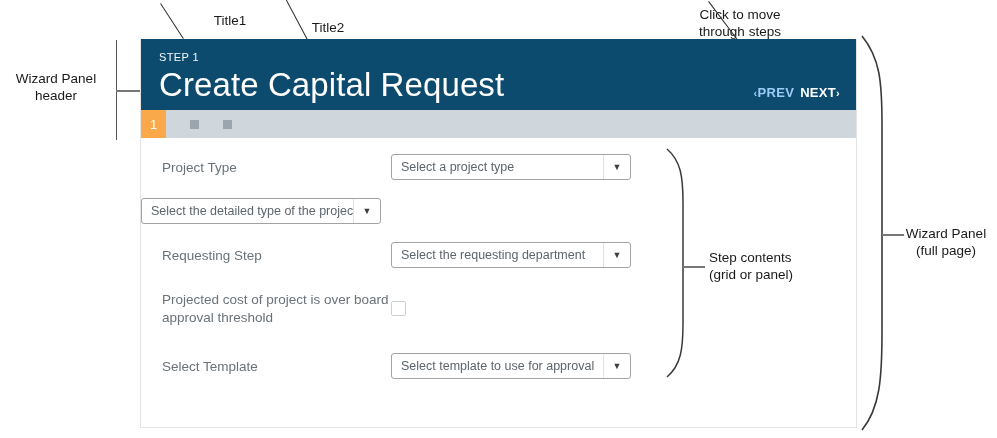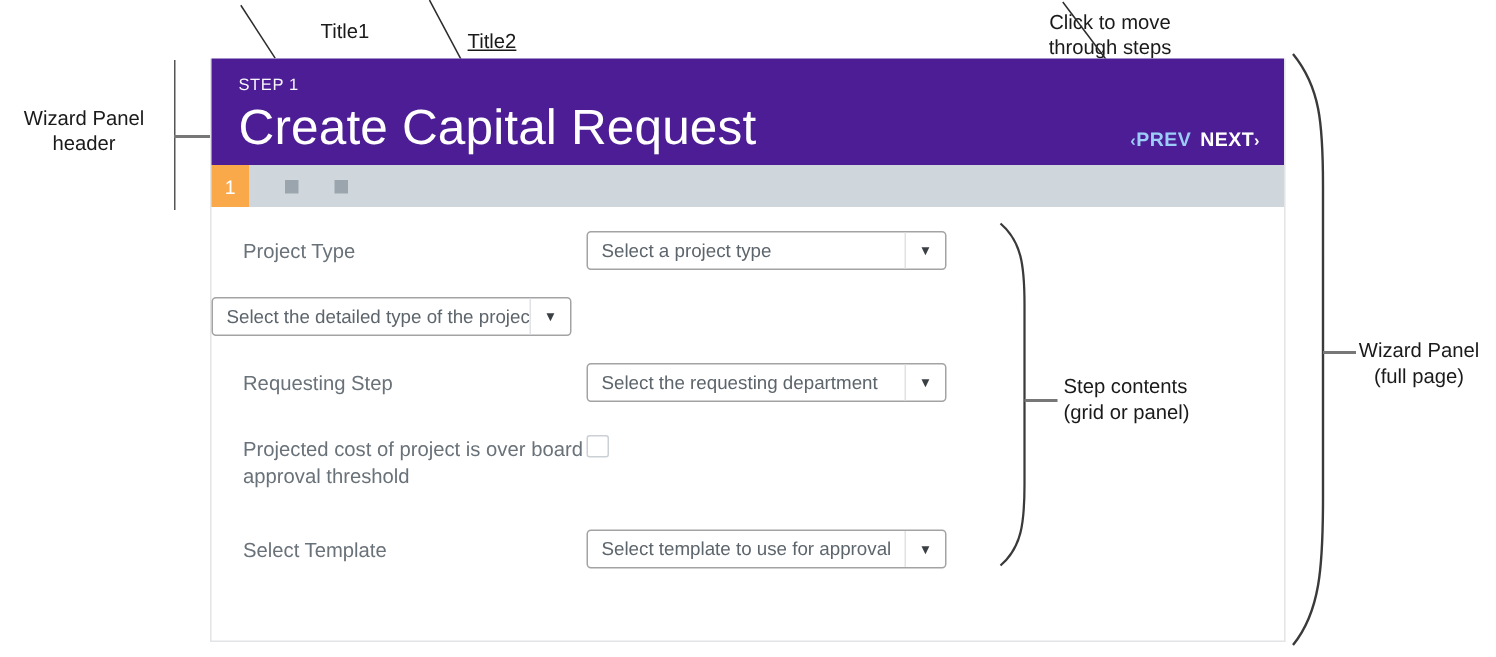--- a/index.html
+++ b/index.html
@@ -52,21 +52,21 @@
     height: 389px;
     background: #ffffff;
     border: 1px solid #e2e4e6;
     border-top: none;
     box-sizing: border-box;
   }
 
   .panel-header {
     position: relative;
     height: 71px;
-    background: #4c1d95;
+    background: #0c4a6e;
     padding: 10px 18px 0 18px;
     box-sizing: border-box;
   }
   .step-eyebrow {
     color: #ffffff;
     font-size: 11px;
     letter-spacing: 0.4px;
     opacity: 0.96;
     margin: 0;
     padding-top: 2px;
@@ -183,29 +183,29 @@
   .checkbox-box {
     width: 15px;
     height: 15px;
     border: 1px solid #cbd0d5;
     border-radius: 2px;
     background: #ffffff;
     margin-top: 4px;
     cursor: pointer;
     box-sizing: border-box;
   }
-  .row-checkbox { margin-bottom: 26px; }
+  .row-checkbox { margin-bottom: 26px; align-items: center; }
 </style>
 </head>
 <body>
 
 <div class="annot center" style="left: 190px; top: 12px; width: 80px; white-space: pre-line;">Title1</div>
 <div class="leader" style="left:183px; top:39px; width:42px; transform: rotate(-123deg);"></div>
 
-<div class="annot center" style="left: 288px; top: 19px; width: 80px; white-space: pre-line; text-decoration: underline;">Title2</div>
+<div class="annot center" style="left: 288px; top: 19px; width: 80px; white-space: pre-line;">Title2</div>
 <div class="leader" style="left:307px; top:40px; width:45px; transform: rotate(-118deg);"></div>
 
 <div class="annot center" style="left: 680px; top: 6px; width: 120px; white-space: pre-line;">Click to move
 through steps</div>
 <div class="leader" style="left:737px; top:40px; width:48px; transform: rotate(-127deg);"></div>
 
 <div class="annot center" style="left: 4px; top: 70px; width: 104px; white-space: pre-line;">Wizard Panel
 header</div>
 <div class="bracket-line" style="left:116px; top:40px; height:100px;"></div>
 <div class="connector" style="left:116px; top:90px; width:24px;"></div>

